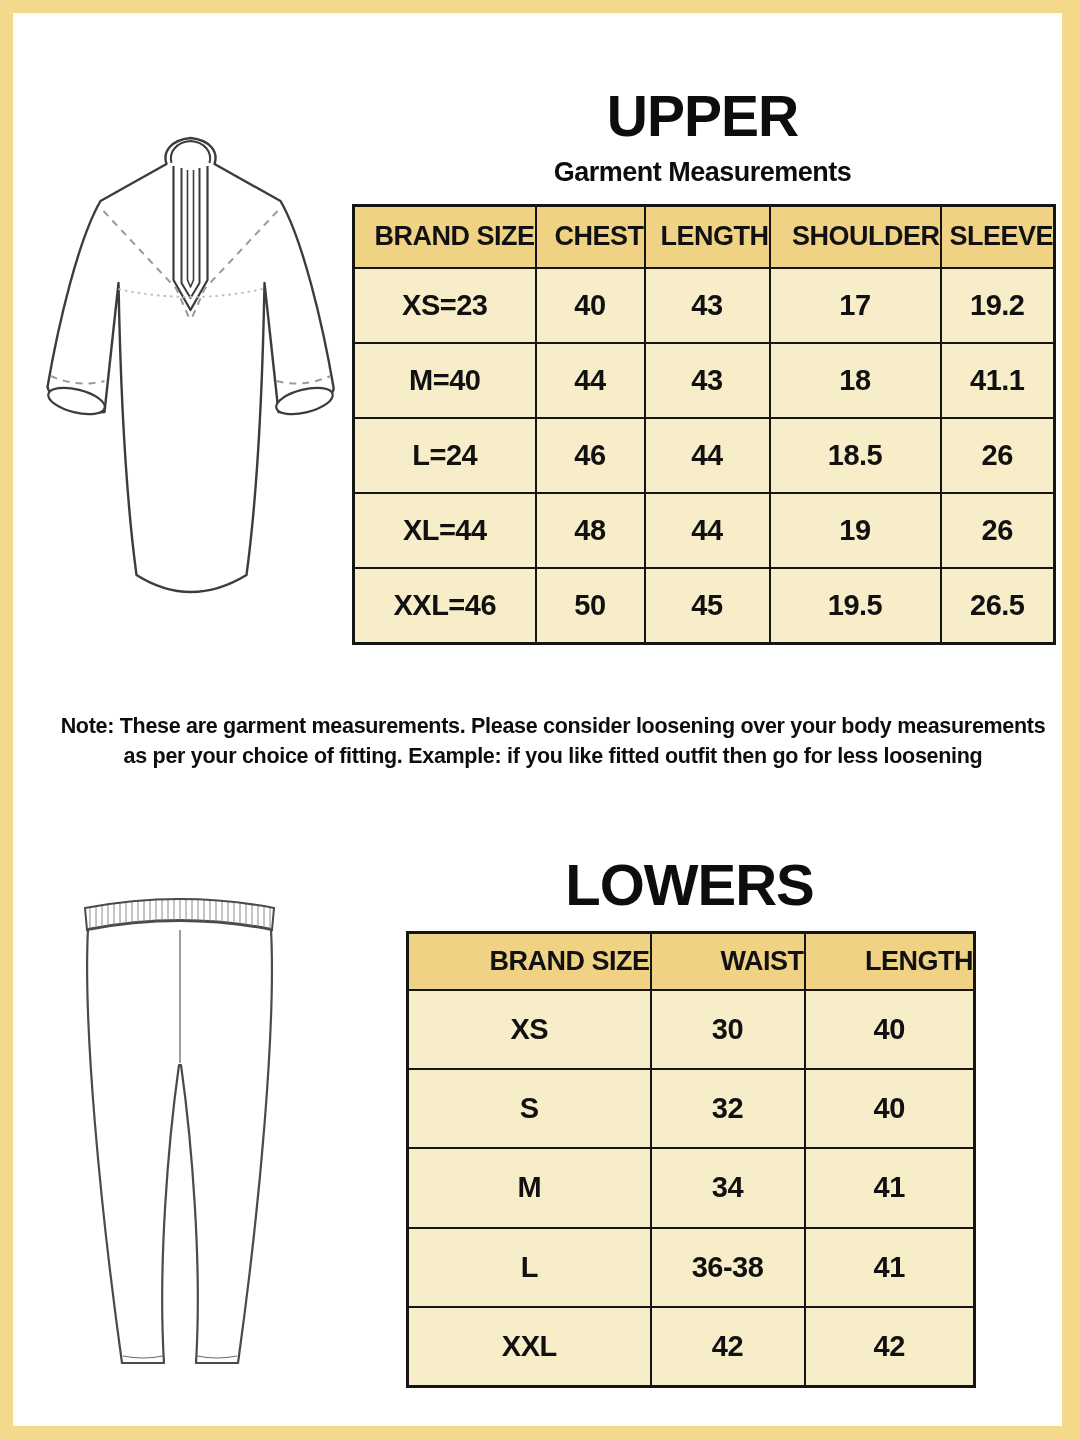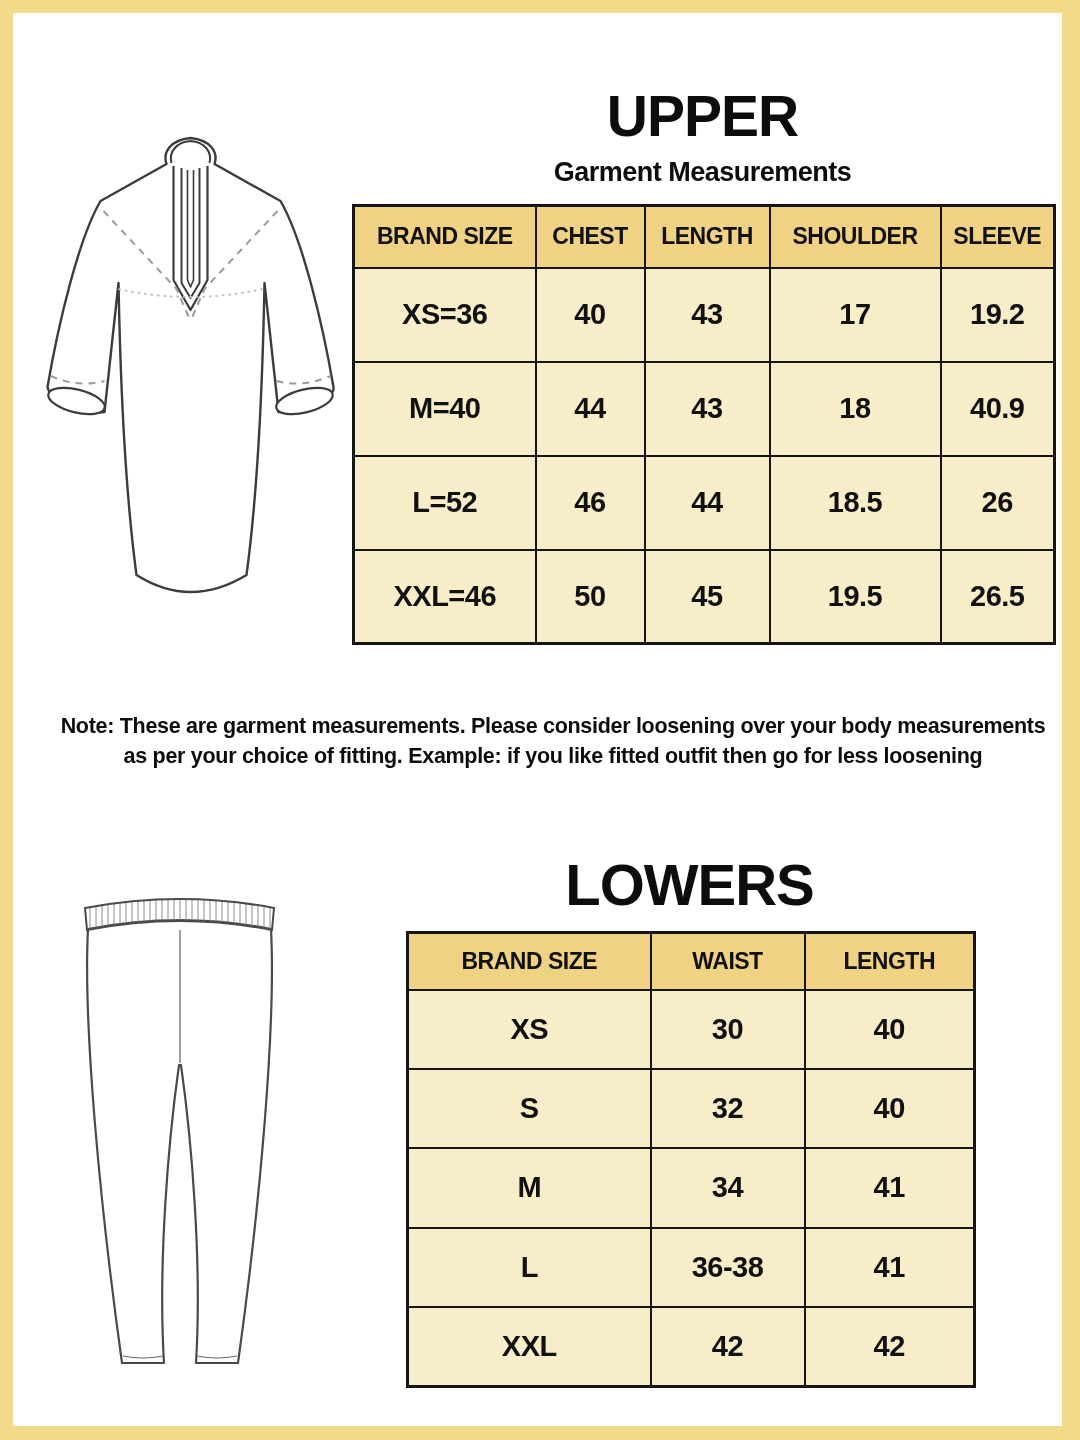--- a/index.html
+++ b/index.html
@@ -41,21 +41,22 @@
     width:100%;height:100%;
   }
   table.size th,table.size td{
     border:2px solid var(--line,#151515);
     text-align:center;vertical-align:middle;
     font-weight:700;letter-spacing:-0.5px;
     padding:0;
   }
   table.size th{
     background:var(--header-cell,#F0D285);
-    font-size:23px;
+    font-size:27px;
+    text-align:right;
   }
   table.size td{
     background:var(--data-cell,#F8EDC9);
     font-size:29px;
   }
   #upper-table-box{left:339px;top:191px;width:701px;height:441px;}
   #upper-table-box th{height:62px;}
   #upper-table-box td{height:60px;}
   #lowers-table-box{left:393px;top:918px;width:567px;height:457px;}
   #lowers-table-box th{height:57px;}
@@ -136,44 +137,51 @@
         <th data-cell="0">BRAND SIZE</th>
             <th data-cell="0">CHEST</th>
             <th data-cell="0">LENGTH</th>
             <th data-cell="0">SHOULDER</th>
             <th data-cell="0">SLEEVE</th>
           </tr>
       </thead>
       <tbody>
 
           <tr>
-            <td data-cell="0">XS=36</td>
+            <td data-cell="0">XS=23</td>
             <td data-cell="1">40</td>
             <td data-cell="2">43</td>
             <td data-cell="3">17</td>
             <td data-cell="4">19.2</td>
           </tr>
 
 
           <tr>
             <td data-cell="0">M=40</td>
             <td data-cell="1">44</td>
             <td data-cell="2">43</td>
             <td data-cell="3">18</td>
-            <td data-cell="4">40.9</td>
-          </tr>
-
-          <tr>
-            <td data-cell="0">L=52</td>
+            <td data-cell="4">41.1</td>
+          </tr>
+
+          <tr>
+            <td data-cell="0">L=24</td>
             <td data-cell="1">46</td>
             <td data-cell="2">44</td>
             <td data-cell="3">18.5</td>
             <td data-cell="4">26</td>
           </tr>
 
+          <tr>
+            <td data-cell="0">XL=44</td>
+            <td data-cell="1">48</td>
+            <td data-cell="2">44</td>
+            <td data-cell="3">19</td>
+            <td data-cell="4">26</td>
+          </tr>
 
           <tr>
             <td data-cell="0">XXL=46</td>
             <td data-cell="1">50</td>
             <td data-cell="2">45</td>
             <td data-cell="3">19.5</td>
             <td data-cell="4">26.5</td>
           </tr>
         </tbody>
     </table>

